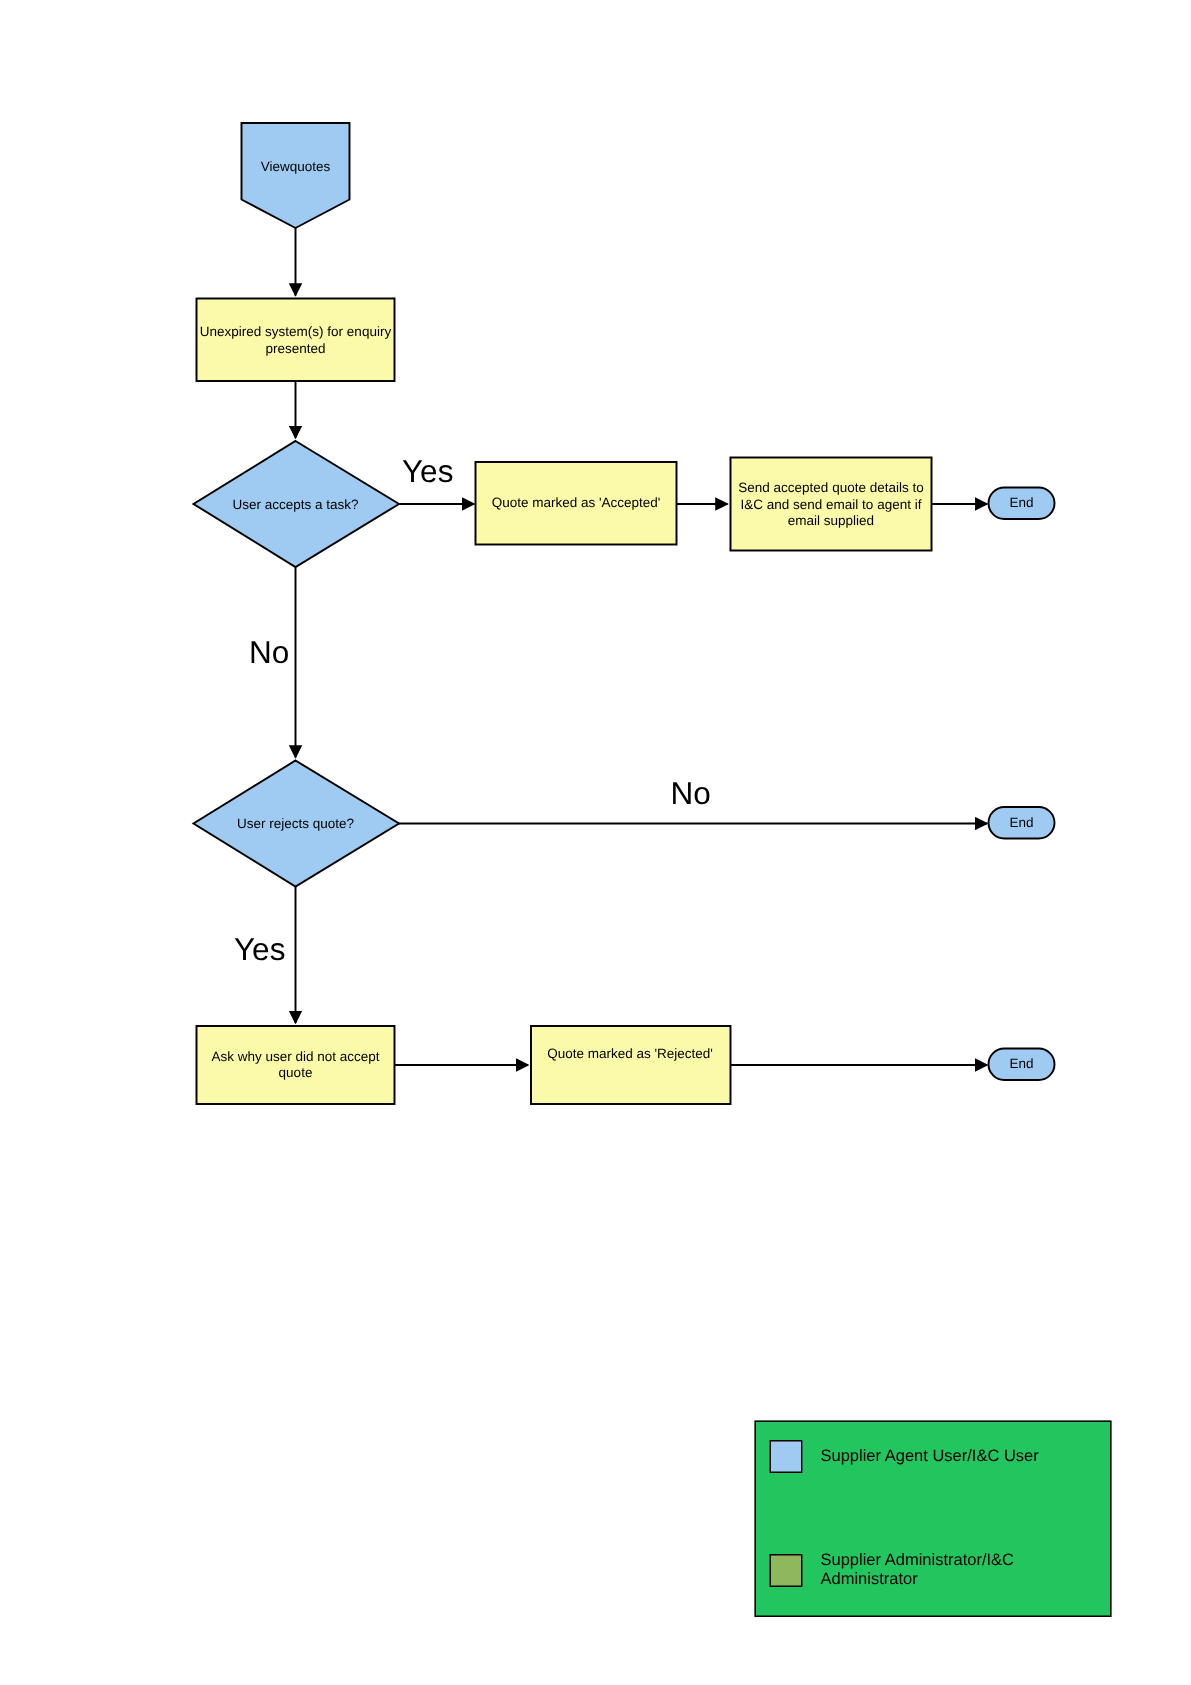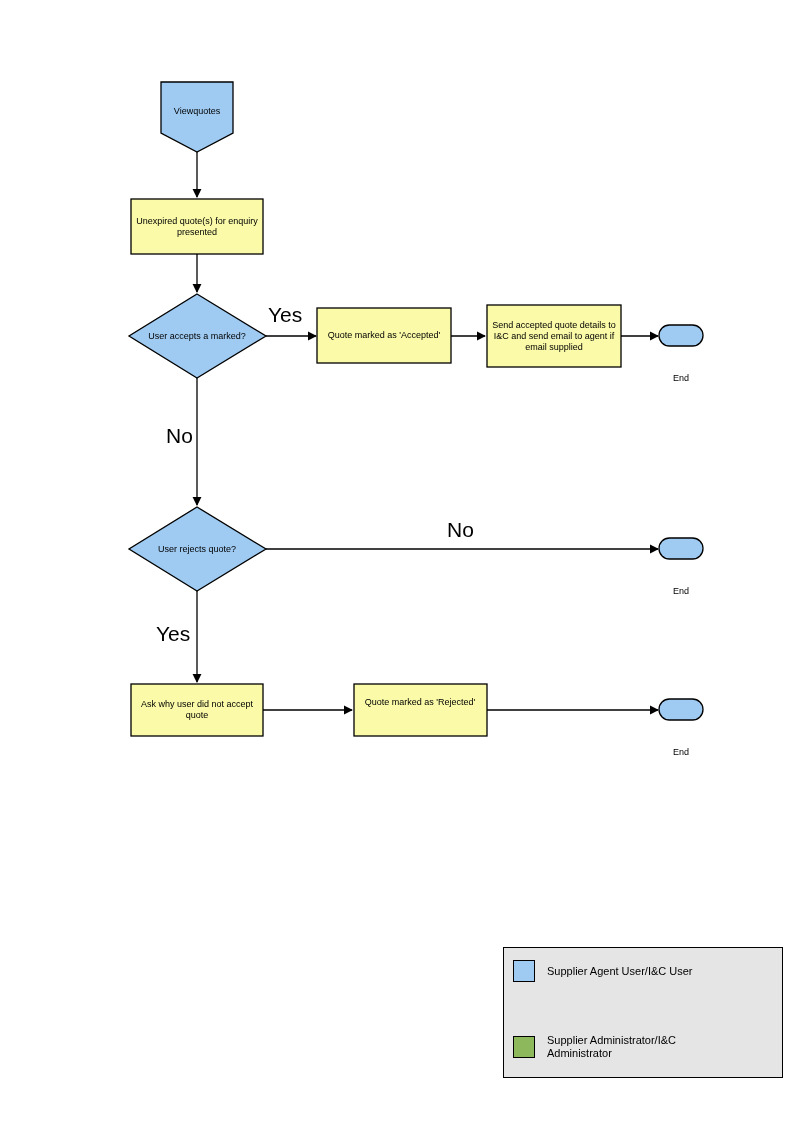--- a/index.html
+++ b/index.html
@@ -36,30 +36,29 @@
   }
   .edge-label {
     position: absolute;
     font-family: "Liberation Sans", sans-serif;
     font-size: 21px;
     color: #000000;
     white-space: nowrap;
   }
   .end-text {
     font-size: 9px;
-    margin-top: 43px;
   }
   .legend-box {
     position: absolute;
     left: 503px;
     top: 947px;
-    width: 280px;
+    width: 238px;
     height: 131px;
     border: 1px solid #000000;
-    background: #e5e5e5;
+    background: #22c55e;
     box-sizing: border-box;
   }
   .legend-row {
     position: absolute;
     display: flex;
     align-items: flex-start;
     left: 9px;
   }
   .legend-swatch {
     width: 22px;
@@ -122,23 +121,23 @@
 
   <rect x="131" y="684" width="132" height="52" fill="#FAFAA8" stroke="#000000" stroke-width="1.3"></rect>
 
   <rect x="354" y="684" width="133" height="52" fill="#FAFAA8" stroke="#000000" stroke-width="1.3"></rect>
 
   <rect x="659" y="699" width="44" height="21" rx="10.5" ry="10.5" fill="#9FCBF2" stroke="#000000" stroke-width="1.3"></rect>
 </svg>
 
 <div class="node-text" style="left:161px; top:82px; width:72px; height:58px;">Viewquotes</div>
 
-<div class="node-text" style="left:131px; top:199px; width:132px; height:55px;">Unexpired quote(s) for enquiry presented</div>
+<div class="node-text" style="left:131px; top:199px; width:132px; height:55px;">Unexpired system(s) for enquiry presented</div>
 
-<div class="node-text" style="left:139px; top:306px; width:116px; height:60px;">User accepts a marked?</div>
+<div class="node-text" style="left:139px; top:306px; width:116px; height:60px;">User accepts a task?</div>
 
 <div class="node-text" style="left:317px; top:308px; width:134px; height:55px;">Quote  marked as 'Accepted'</div>
 
 <div class="node-text" style="left:489px; top:305px; width:130px; height:62px;">Send accepted quote details to I&amp;C and send email to agent if email supplied</div>
 
 <div class="node-text end-text" style="left:659px; top:325px; width:44px; height:21px;">End</div>
 
 <div class="node-text" style="left:139px; top:519px; width:116px; height:60px;text-align:center;">User rejects quote?</div>
 
 <div class="node-text end-text" style="left:659px; top:538px; width:44px; height:21px;">End</div>

